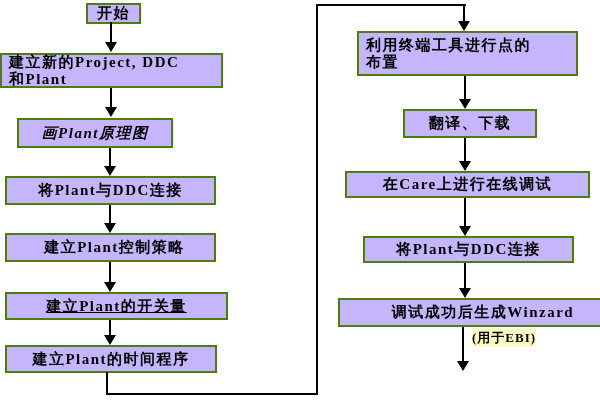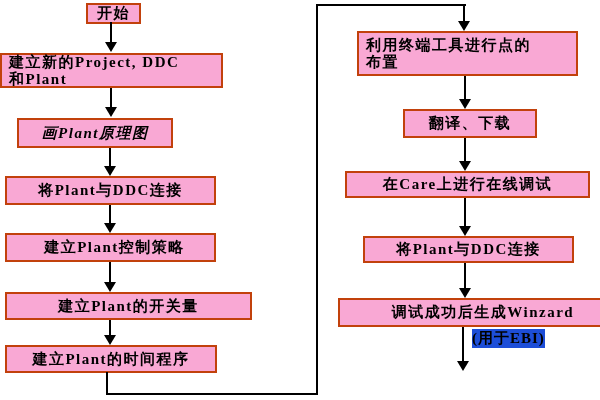--- a/index.html
+++ b/index.html
@@ -1,56 +1,56 @@
 <!DOCTYPE html>
 <html><head>
 <meta charset="utf-8">
 <style>
   html,body{margin:0;padding:0;background:#ffffff;}
   #canvas{
     position:relative;width:600px;height:400px;background:#ffffff;overflow:hidden;
     font-family:"Liberation Serif","DejaVu Serif",serif;color:#000;
   }
   .node{
-    position:absolute;box-sizing:border-box;border:2px solid #c2410c;background:#f9a8d4;
+    position:absolute;box-sizing:border-box;border:2px solid #4d7c0f;background:#c4b5fd;
     display:flex;align-items:center;justify-content:center;
     font-size:15px;font-weight:600;letter-spacing:1.5px;line-height:17px;
     white-space:pre-line;text-align:center;
   }
   .node.multiline{justify-content:flex-start;align-items:center;text-align:left;padding-left:7px;}
   .node.thick{border-width:3px;}
   .seg{position:absolute;background:#000;}
   .arrow{position:absolute;width:2px;background:#000;}
   .arrow::after{
     content:"";position:absolute;bottom:-10px;left:-5px;
     border-left:6px solid transparent;border-right:6px solid transparent;
     border-top:10px solid #000;
   }
   .annotation{
-    position:absolute;font-size:15px;font-weight:600;letter-spacing:1px;
-    background:#1d4ed8;
+    position:absolute;font-size:13px;font-weight:600;letter-spacing:1px;
+    background:#fef9c3;
   }
 </style>
 </head>
 <body>
 
 <div id="canvas">
 
   <div class="node" style="left:86px;top:3px;width:55px;height:21px;">开始</div>
 
   <div class="node multiline" style="left:0px;top:53px;width:223px;height:35px;">建立新的Project, DDC
 和Plant</div>
 
   <div class="node" style="left:17px;top:118px;width:156px;height:30px;font-style:italic;">画Plant原理图</div>
 
   <div class="node" style="left:5px;top:176px;width:211px;height:29px;">将Plant与DDC连接</div>
 
   <div class="node" style="left:5px;top:233px;width:211px;height:29px;padding-left:8px;">建立Plant控制策略</div>
 
-  <div class="node" style="left:5px;top:292px;width:247px;height:28px;">建立Plant的开关量</div>
+  <div class="node" style="left:5px;top:292px;width:223px;height:28px;text-decoration:underline;">建立Plant的开关量</div>
 
   <div class="node multiline" style="left:357px;top:31px;width:221px;height:45px;">利用终端工具进行点的
 布置</div>
 
   <div class="node" style="left:5px;top:345px;width:212px;height:28px;">建立Plant的时间程序</div>
 
   <div class="node" style="left:345px;top:171px;width:245px;height:27px;">在Care上进行在线调试</div>
 
   <div class="node" style="left:403px;top:109px;width:134px;height:29px;">翻译、下载</div>
 

